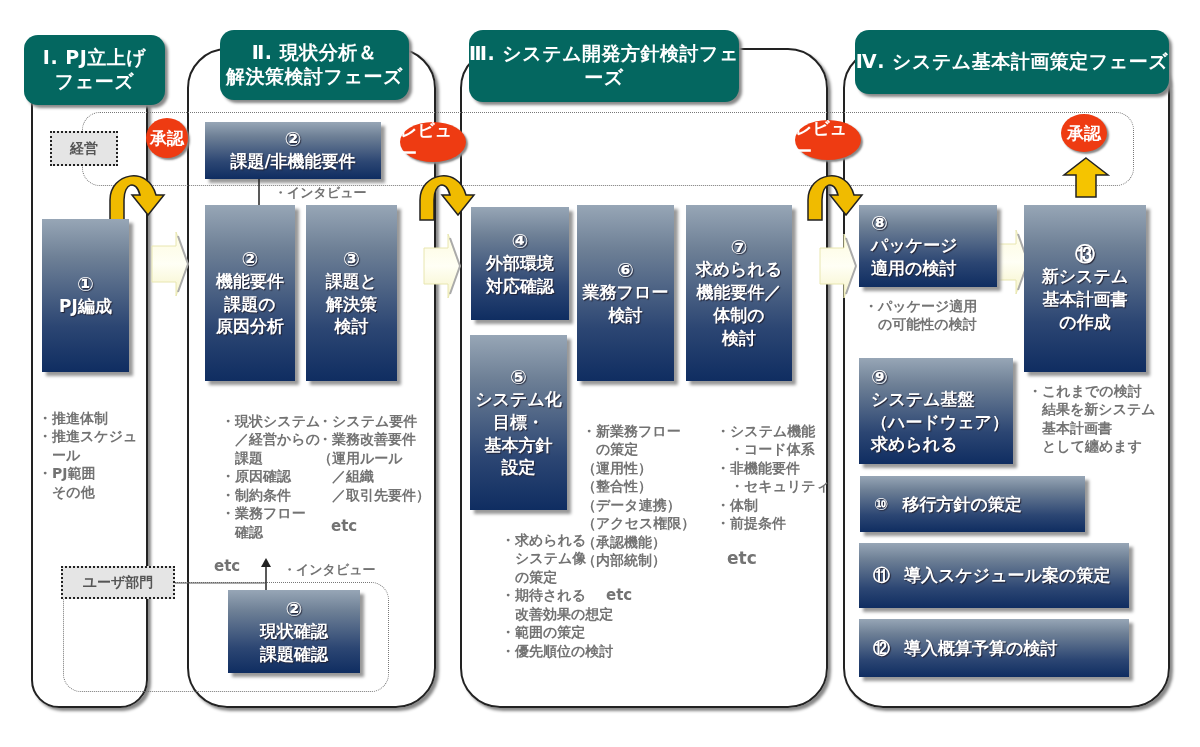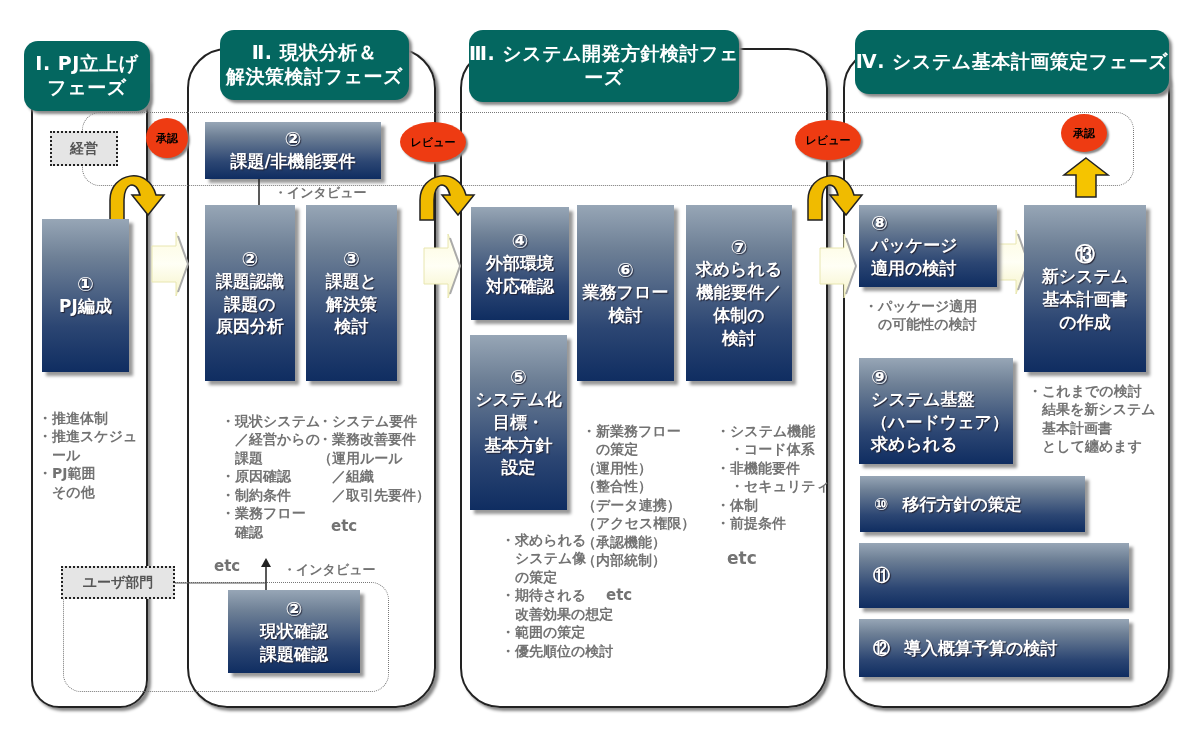--- a/index.html
+++ b/index.html
@@ -43,22 +43,22 @@
   .task.left { align-items: flex-start; text-align: left; padding-left: 12px; }
   .task.row { flex-direction: row; justify-content: flex-start; padding-left: 14px; }
   .task.row .num { font-size: 17px; margin-right: 14px; }
 
   
   .note { position: absolute; color: #737373; font-size: 14px; line-height: 1.32; white-space: pre; }
   .etc { font-size: 15px; }
 
   
   .badge {
-    position: absolute; background: #ee3b12; color: #000000; border-radius: 50%;
-    display: flex; align-items: center; justify-content: center; font-size: 11px;
+    position: absolute; background: #ee3b12; color: #ffffff; border-radius: 50%;
+    display: flex; align-items: center; justify-content: center; font-size: 17px;
     box-shadow: 2px 2px 2px #888;
   }
 
   
   .flow-arrow { position: absolute; }
   svg { overflow: visible; }
 </style>
 </head>
 <body>
 
@@ -66,21 +66,21 @@
 <div class="phase-col round-top" style="left:187px; top:48px; width:249px; height:660px;"></div>
 <div class="phase-col round-top" style="left:460px; top:48px; width:368px; height:660px;"></div>
 <div class="phase-col round-top" style="left:843px; top:48px; width:327px; height:660px;"></div>
 
 <div class="band" style="left:82px; top:112px; width:1052px; height:74px;"></div>
 <div class="band" style="left:63px; top:582px; width:326px; height:110px;"></div>
 
 <div class="band-label" style="left:50px; top:131px; width:68px; height:35px;">経営</div>
 <div class="band-label" style="left:61px; top:566px; width:114px; height:33px;">ユーザ部門</div>
 
-<div class="phase-header" style="left:24px; top:41px; width:126px; height:70px;">
+<div class="phase-header" style="left:24px; top:35px; width:141px; height:70px;">
   <span>Ⅰ. PJ立上げ</span>
   <span>フェーズ</span>
 </div>
 <div class="phase-header" style="left:220px; top:30px; width:189px; height:70px;">
   <span>Ⅱ. 現状分析＆</span>
   <span>解決策検討フェーズ</span>
 </div>
 <div class="phase-header" style="left:469px; top:30px; width:270px; height:72px;">
   <span>Ⅲ. システム開発方針検討フェーズ</span>
 </div>
@@ -150,21 +150,21 @@
 </div>
 
 <svg class="abs" style="left:254px; top:179px;" width="10" height="36">
   <line x1="5" y1="0" x2="5" y2="30" stroke="#222" stroke-width="1.5"></line>
   <polygon points="0,27 10,27 5,35" fill="#222"></polygon>
 </svg>
 <div class="note" style="left:274px; top:184px; font-size:13px;">・インタビュー</div>
 
 <div class="task" style="left:205px; top:205px; width:90px; height:176px;">
   <span class="num">②</span>
-  <span>課題認識</span>
+  <span>機能要件</span>
   <span>課題の</span>
   <span>原因分析</span>
 </div>
 <div class="task" style="left:306px; top:205px; width:91px; height:176px;">
   <span class="num">③</span>
   <span>課題と</span>
   <span>解決策</span>
   <span>検討</span>
 </div>
 
@@ -272,17 +272,18 @@
   <span>（ハードウェア）</span>
   <span>求められる</span>
 </div>
 
 <div class="task row" style="left:860px; top:476px; width:225px; height:56px;">
   <span class="num">⑩</span>
   <span>移行方針の策定</span>
 </div>
 <div class="task row" style="left:859px; top:543px; width:270px; height:65px;">
   <span class="num">⑪</span>
+  <span>導入スケジュール案の策定</span>
 </div>
 <div class="task row" style="left:859px; top:619px; width:270px; height:58px;">
   <span class="num">⑫</span>
   <span>導入概算予算の検討</span>
 </div>
 
 </body></html>

